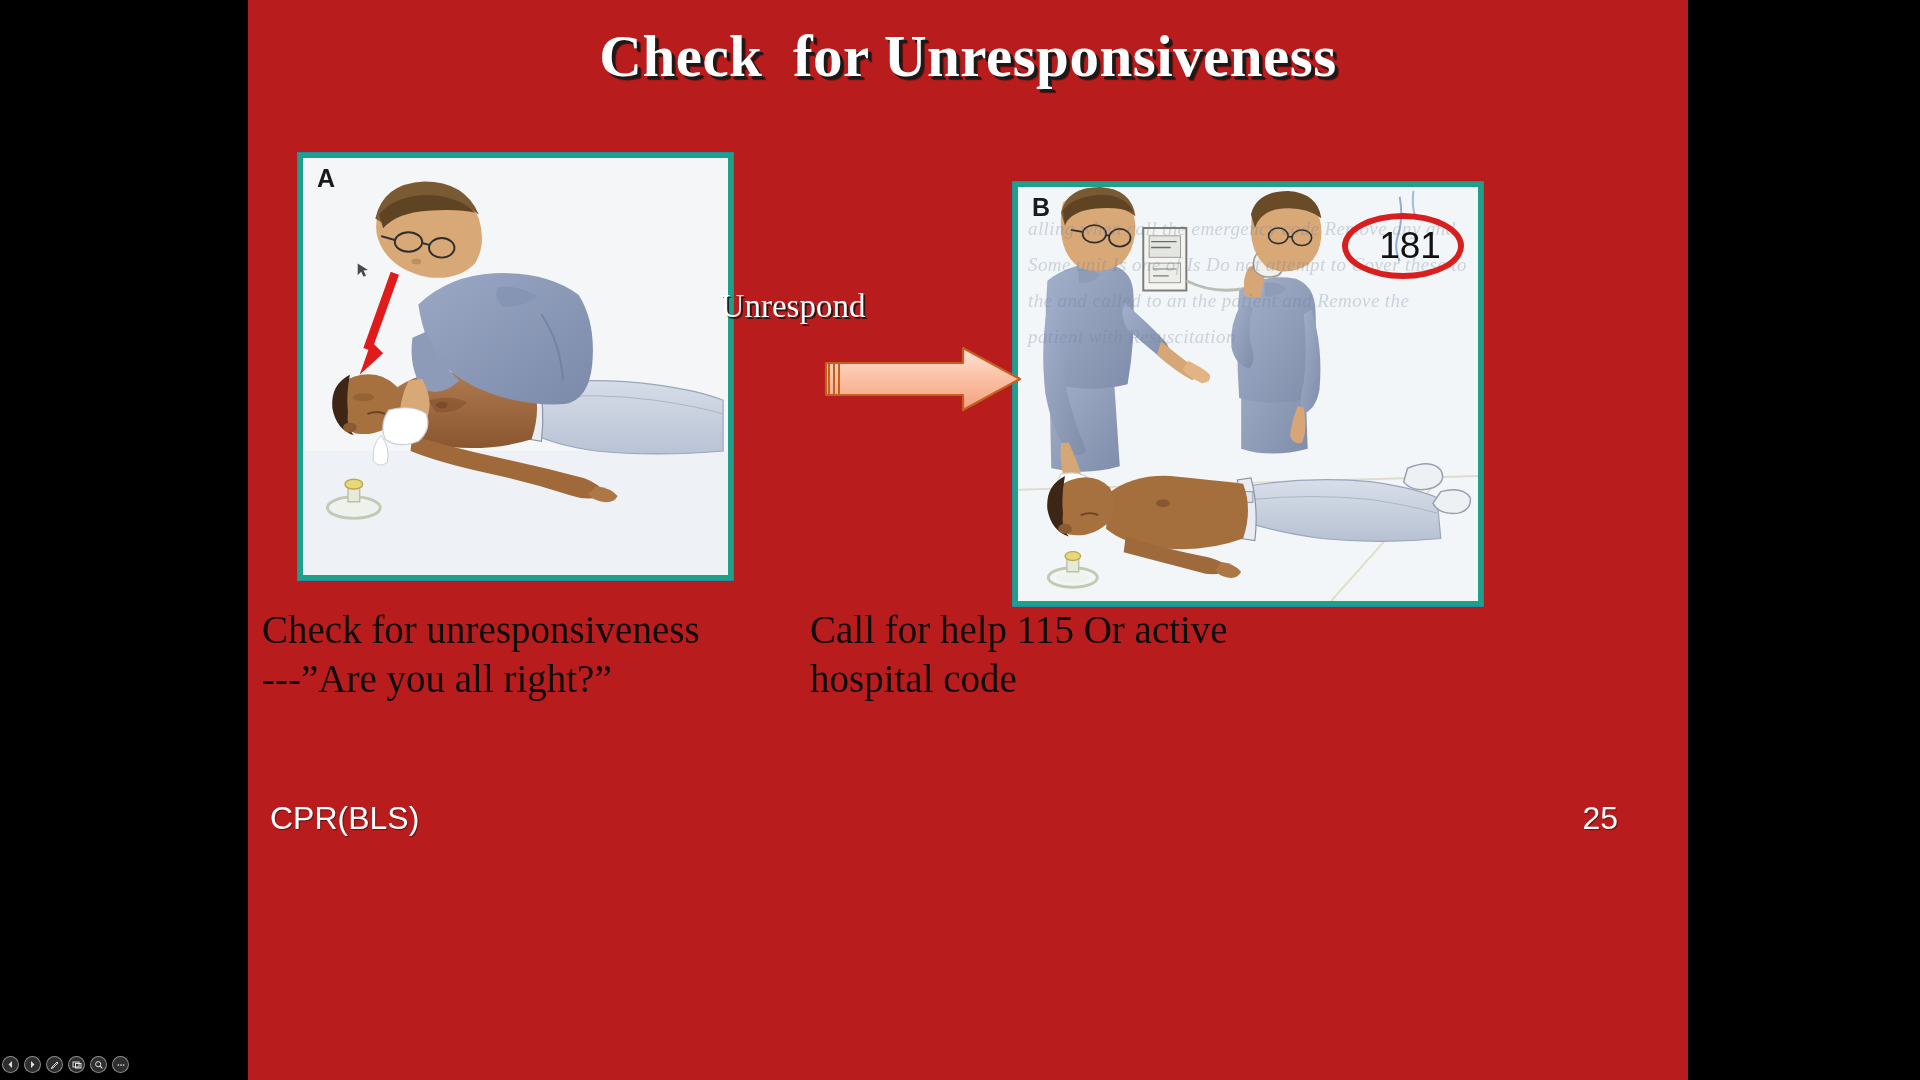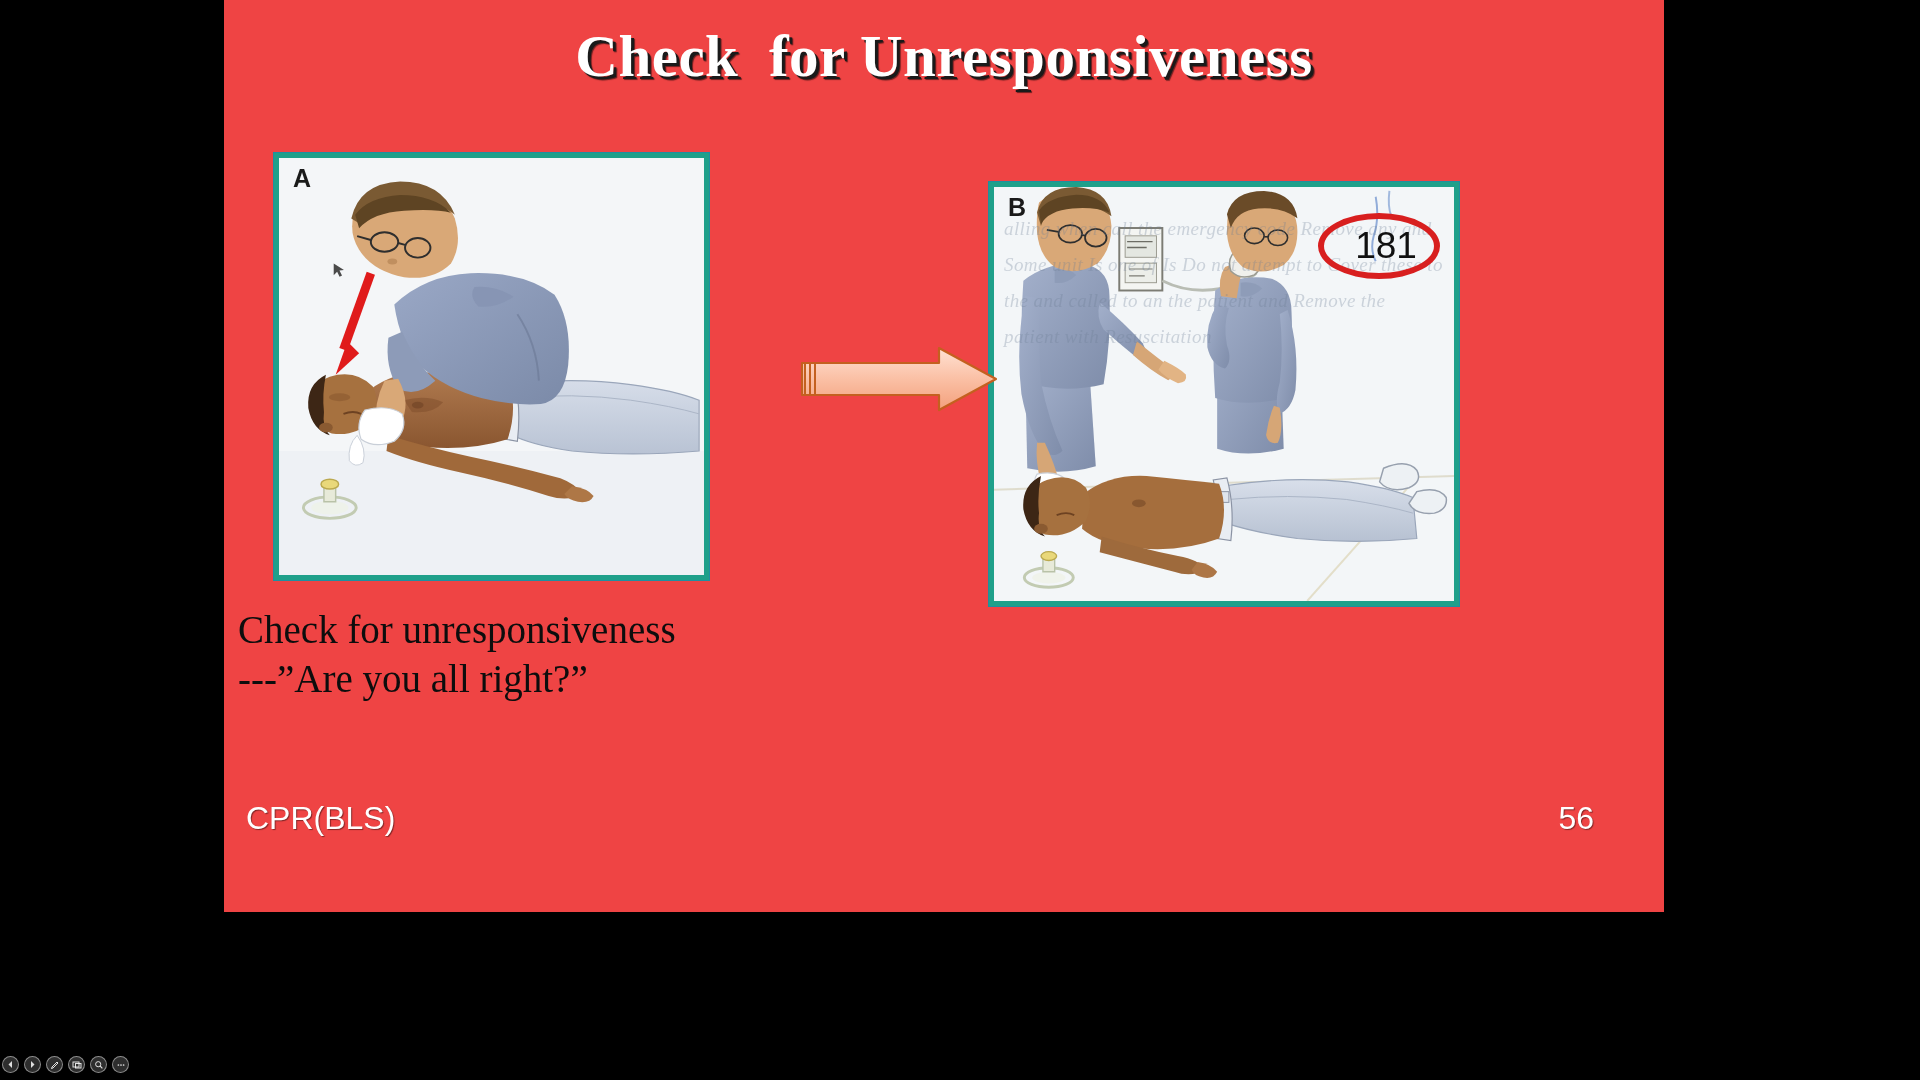--- a/index.html
+++ b/index.html
@@ -3,22 +3,22 @@
 <meta charset="utf-8">
 <title>CPR Slide</title>
 <style>
   html,body{margin:0;padding:0;background:#000;}
   body{width:1920px;height:1080px;overflow:hidden;font-family:"Liberation Serif",serif;}
 
   #stage{position:relative;width:1920px;height:1080px;background:#000;}
 
   
   #slide{
-    position:absolute;left:224px;top:0;width:1440px;height:912px;
-    background:#ef4444;overflow:hidden;
+    position:absolute;left:248px;top:0;width:1440px;height:1080px;
+    background:#b91c1c;overflow:hidden;
   }
 
   
   #title{
     position:absolute;left:0;top:22px;width:1440px;text-align:center;
     font-family:"Liberation Serif",serif;font-weight:bold;font-size:59px;
     letter-spacing:.5px;color:#ffffff;
     text-shadow:3px 3px 0 #1a1a1a, 4px 4px 1px rgba(0,0,0,.55);
     white-space:pre;
   } 
@@ -296,40 +296,43 @@
       </div>
 
       <div class="panel-label">B</div>
 
       <div id="circle115">
         <div class="ell"></div>
         <div class="num">181</div>
       </div>
     </div>
 
+    <div id="arrowLabel">Unrespond</div>
 
     <div id="transArrow">
       <svg viewBox="0 0 200 68" width="200" height="68">
         <defs>
           <linearGradient id="arrGrad" x1="0" y1="0" x2="0" y2="1">
             <stop offset="0" stop-color="#ffe2d4"></stop>
             <stop offset="0.45" stop-color="#fbc3a9"></stop>
             <stop offset="1" stop-color="#f3a07c"></stop>
           </linearGradient>
         </defs>
         <path d="M3 18 L140 18 L140 3 L197 34 L140 65 L140 50 L3 50 Z" fill="url(#arrGrad)" stroke="#c4601f" stroke-width="2.2" stroke-linejoin="round"></path>
         <path d="M6 18 L6 50 M11 18 L11 50 M16 18 L16 50" stroke="#c4601f" stroke-width="2" fill="none"></path>
       </svg>
     </div>
 
     <div class="caption" id="capLeft">Check for unresponsiveness
 ---”Are you all right?”</div>
+    <div class="caption" id="capRight">Call for help 115 Or active
+hospital code</div>
 
     <div class="footer" id="fLeft">CPR(BLS)</div>
-    <div class="footer" id="fRight">56</div>
+    <div class="footer" id="fRight">25</div>
 
   </div>
 
   <div id="toolbar">
     <div class="tbtn">
       <svg width="9" height="9" viewBox="0 0 9 9">
           <path d="M6 1 L2.5 4.5 L6 8 Z" fill="#ffffff" opacity=".85"></path>
         </svg>
     </div>
     <div class="tbtn">

